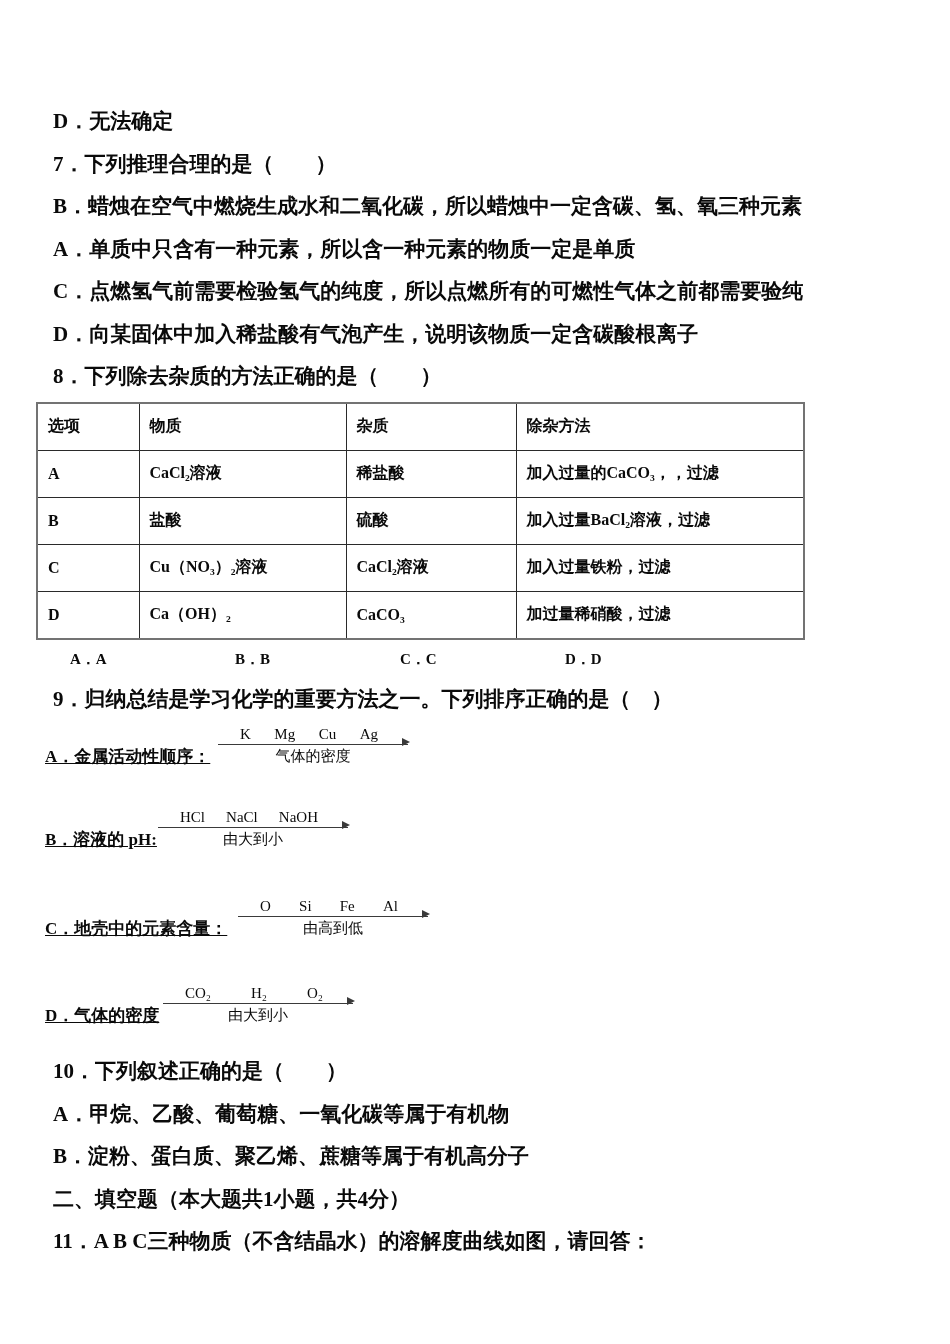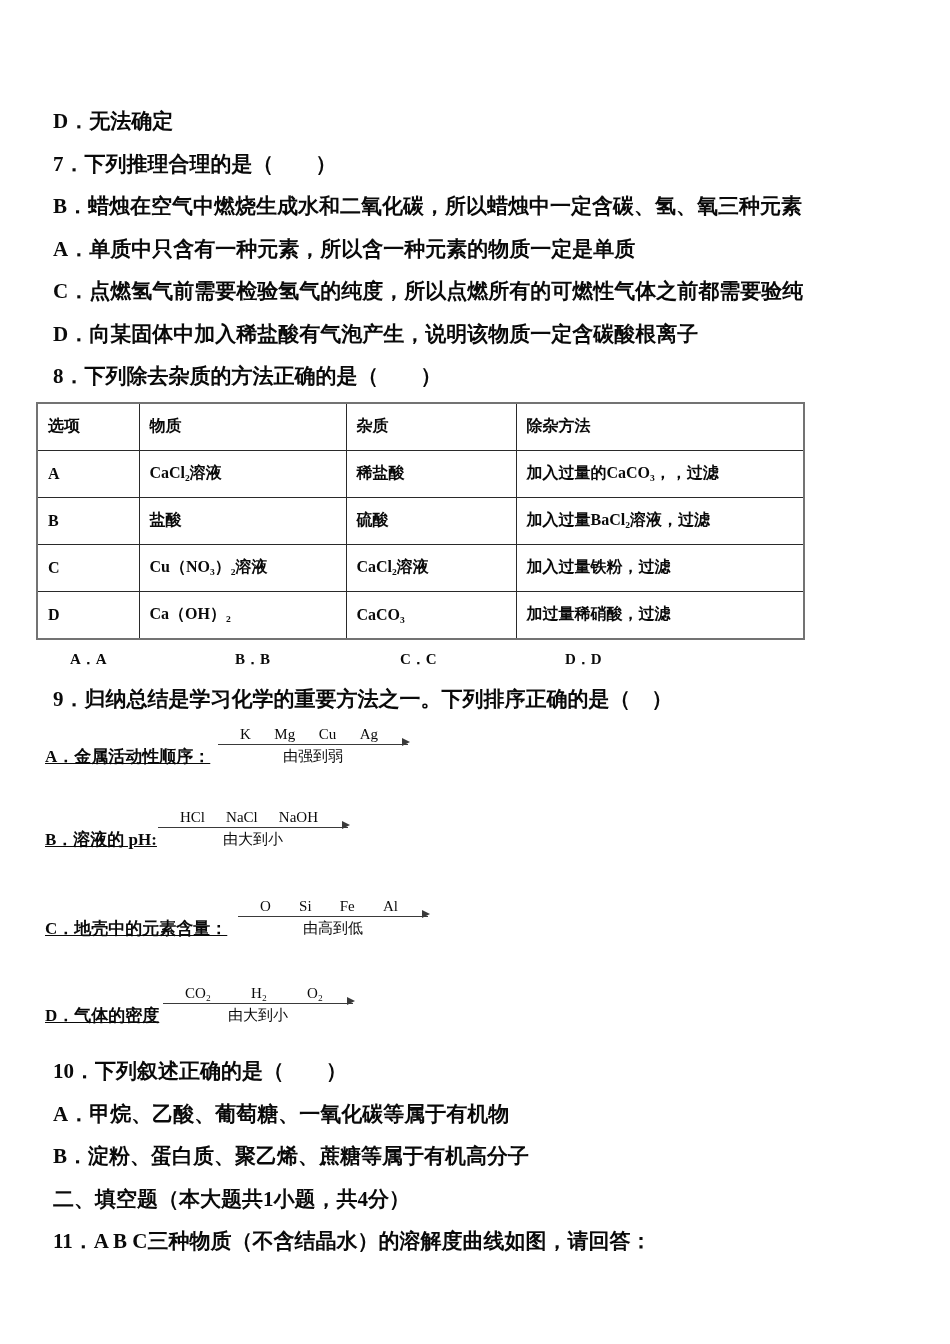--- a/index.html
+++ b/index.html
@@ -149,21 +149,21 @@
     <div class="q9-row ra">
       <span class="q9-label wa">A．金属活动性顺序：</span>
       <div class="seq">
         <div class="seq-items">
           <span>K</span>
           <span>Mg</span>
           <span>Cu</span>
           <span>Ag</span>
         </div>
         <div class="seq-head"></div>
-        <div class="seq-dir">由强到弱</div>
+        <div class="seq-dir">气体的密度</div>
       </div>
     </div>
 
     <div class="q9-row rb">
       <span class="q9-label wb">B．溶液的 pH:</span>
       <div class="seq">
         <div class="seq-items">
           <span>HCl</span>
           <span>NaCl</span>
           <span>NaOH</span>

